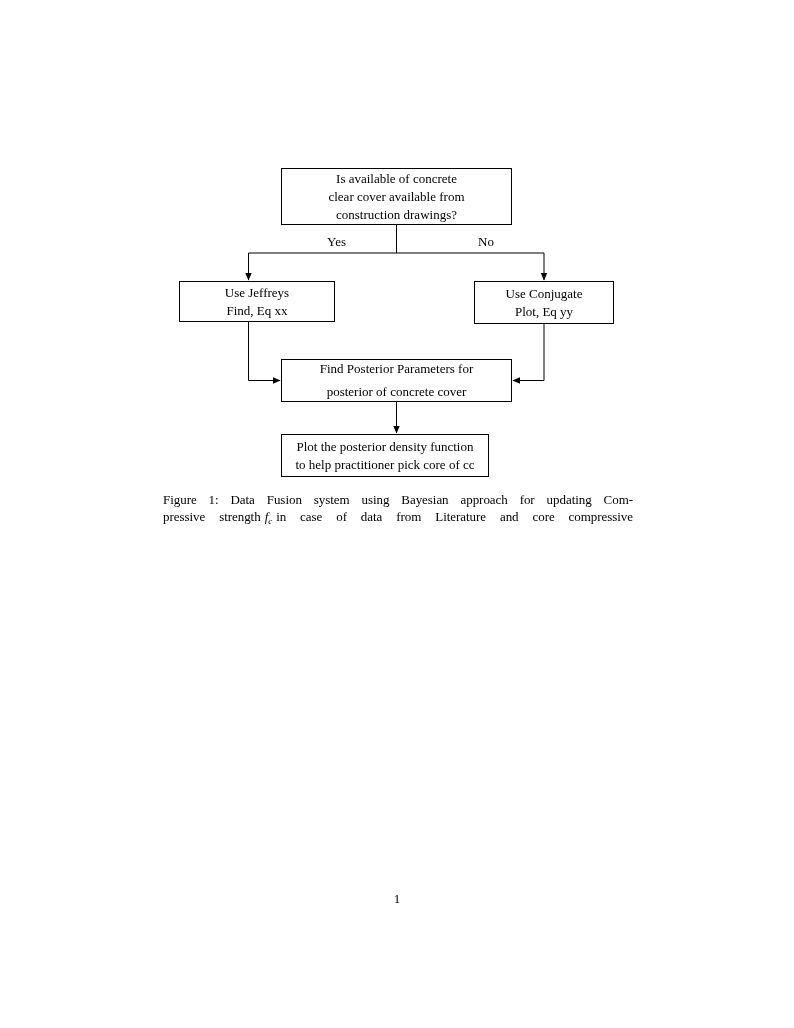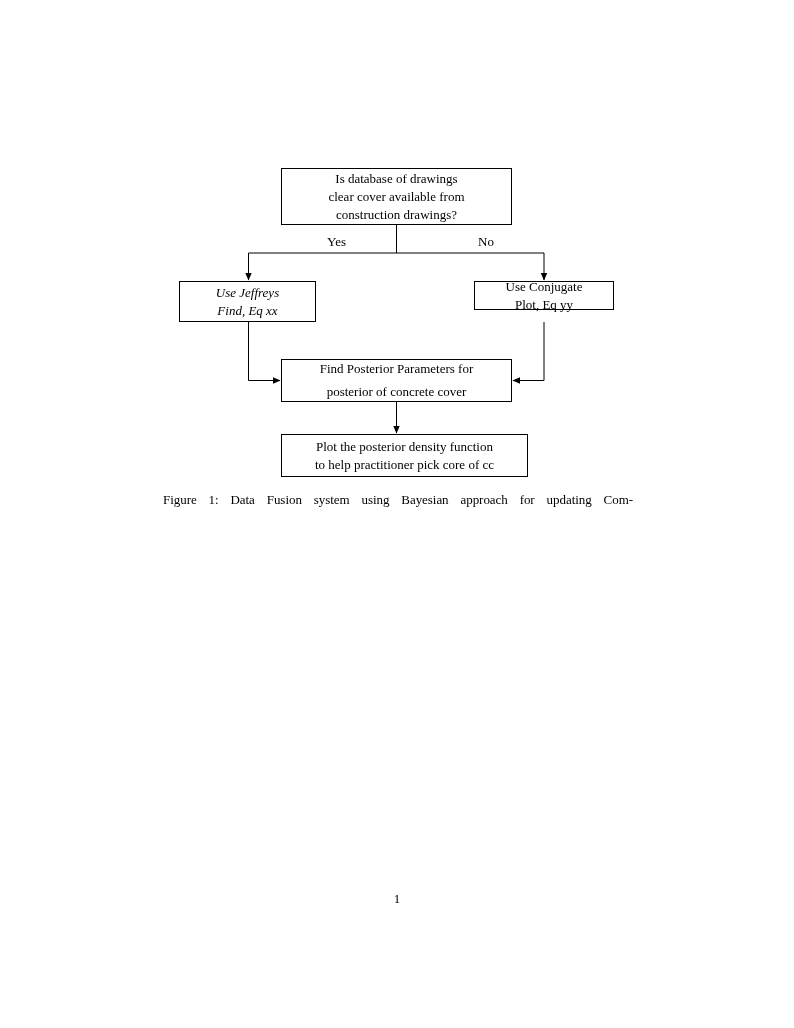--- a/index.html
+++ b/index.html
@@ -96,47 +96,48 @@
     </defs>
     <path d="M396.5 225 V253 M248.5 253 H544" stroke="#000000" stroke-width="1" fill="none"></path>
     <path d="M248.5 253 V280" stroke="#000000" stroke-width="1" fill="none" marker-end="url(#arrow)"></path>
     <path d="M544 253 V280" stroke="#000000" stroke-width="1" fill="none" marker-end="url(#arrow)"></path>
     <path d="M248.5 322 V380.5 H280" stroke="#000000" stroke-width="1" fill="none" marker-end="url(#arrow)"></path>
     <path d="M544 322 V380.5 H513" stroke="#000000" stroke-width="1" fill="none" marker-end="url(#arrow)"></path>
     <path d="M396.5 402 V433" stroke="#000000" stroke-width="1" fill="none" marker-end="url(#arrow)"></path>
   </svg>
 
   <div class="node" style="left:281px; top:168px; width:231px; height:57px;">
-    <div class="node-line">Is database of drawings</div>
+    <div class="node-line">Is available of concrete</div>
     <div class="node-line">clear cover available from</div>
     <div class="node-line">construction drawings?</div>
   </div>
 
   <div class="edge-label" style="left:296px; top:234px;">Yes</div>
   <div class="edge-label" style="left:444px; top:234px;">No</div>
 
-  <div class="node" style="left:179px; top:281px; width:137px; height:41px;font-style:italic;">
+  <div class="node" style="left:179px; top:281px; width:156px; height:41px;">
     <div class="node-line">Use Jeffreys</div>
     <div class="node-line">Find, Eq xx</div>
   </div>
 
-  <div class="node" style="left:474px; top:281px; width:140px; height:29px;">
+  <div class="node" style="left:474px; top:281px; width:140px; height:43px;">
     <div class="node-line">Use Conjugate</div>
     <div class="node-line">Plot, Eq yy</div>
   </div>
 
   <div class="node" style="left:281px; top:359px; width:231px; height:43px;justify-content:space-between;">
     <div class="node-line">Find Posterior Parameters for</div>
     <div class="node-line">posterior of concrete cover</div>
   </div>
 
-  <div class="node" style="left:281px; top:434px; width:247px; height:43px;">
+  <div class="node" style="left:281px; top:434px; width:208px; height:43px;">
     <div class="node-line">Plot the posterior density function</div>
     <div class="node-line">to help practitioner pick core of cc</div>
   </div>
 
   <div class="caption">
     <div class="cap-line just">Figure 1: Data Fusion system using Bayesian approach for updating Com-</div>
+    <div class="cap-line just"><span>pressive strength</span><span class="mathit">f</span><sub class="mathsub">c</sub><span class="after-math">in case of data from Literature and core compressive</span></div>
   </div>
 
   <div class="page-number">1</div>
 
 </div>
 
 </body></html>

